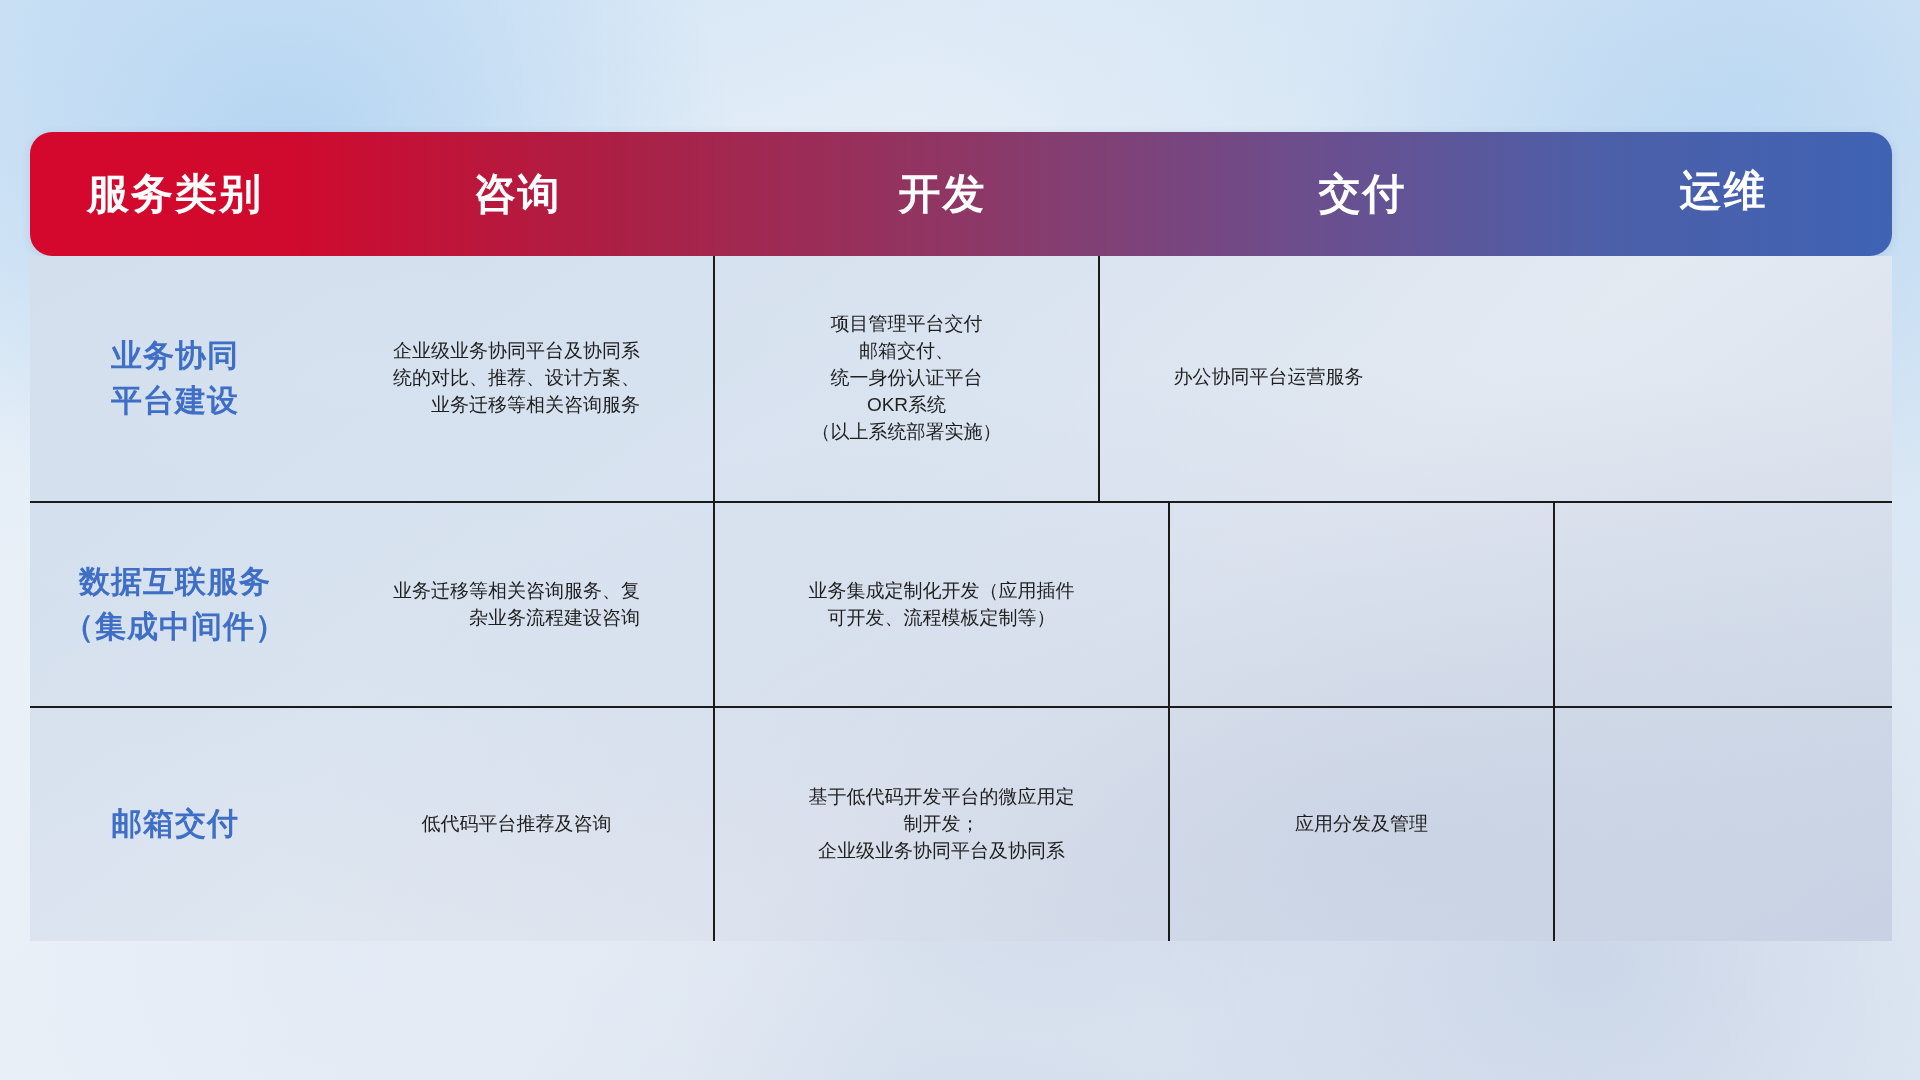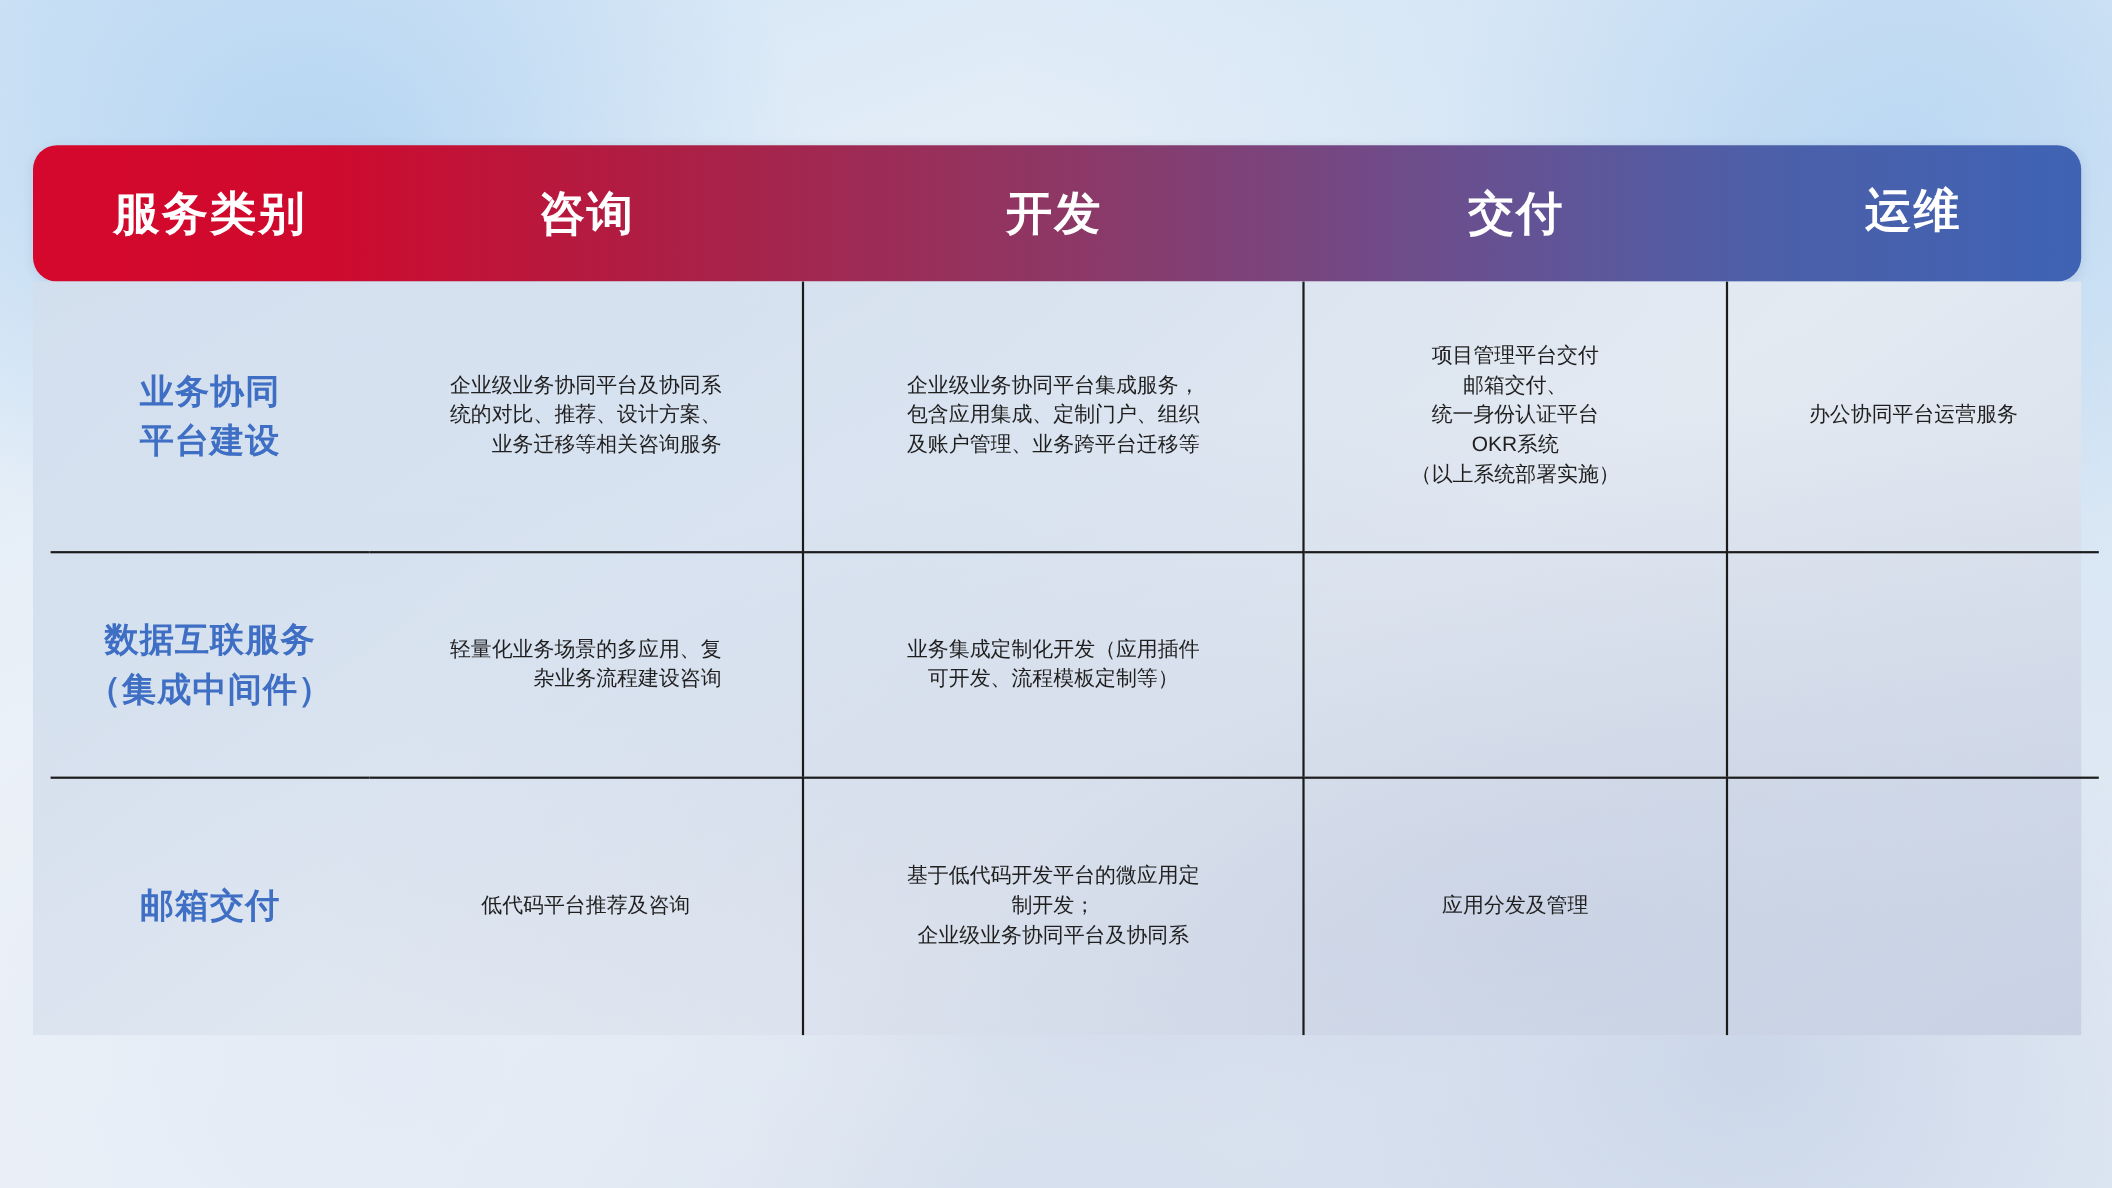--- a/index.html
+++ b/index.html
@@ -87,21 +87,21 @@
   .td.vline{border-right:2px solid #1b1b1b;}
   .td.cat{
     color:#3f6fc4;
     font-weight:bold;
     font-size:31px;
     line-height:1.42;
     letter-spacing:1px;
   }
 
   
-  .c1{width:290px;flex:0 0 290px;margin-left:16px;}
+  .c1{width:290px;flex:0 0 290px;}
   .c2{width:395px;flex:0 0 395px;text-align:right;}
   .c3{width:455px;flex:0 0 455px;}
   .c4{width:385px;flex:0 0 385px;}
   .c5{width:337px;flex:0 0 337px;font-family:Liberation Mono, monospace;}
 
   .r1{height:245px;}
   .r2{height:205px;}
   .r3{height:235px;}
 </style>
 </head>
@@ -126,35 +126,32 @@
   </div>
 
   <div class="tbody">
 
     <div class="tr r1">
       <div class="td cat c1">业务协同
 平台建设</div>
       <div class="td c2 vline">企业级业务协同平台及协同系
 统的对比、推荐、设计方案、
 业务迁移等相关咨询服务</div>
-      <div class="td c3 vline">企业级业务协同平台集成服务，
-包含应用集成、定制门户、组织
-及账户管理、业务跨平台迁移等</div>
       <div class="td c4 vline">项目管理平台交付
 邮箱交付、
 统一身份认证平台
 OKR系统
 （以上系统部署实施）</div>
       <div class="td c5">办公协同平台运营服务</div>
     </div>
 
     <div class="tr r2">
       <div class="td cat c1">数据互联服务
 （集成中间件）</div>
-      <div class="td c2 vline">轻量化业务场景的多应用、复
+      <div class="td c2 vline">业务迁移等相关咨询服务、复
 杂业务流程建设咨询</div>
       <div class="td c3 vline">业务集成定制化开发（应用插件
 可开发、流程模板定制等）</div>
       <div class="td c4 vline"></div>
       <div class="td c5"></div>
     </div>
 
     <div class="tr r3">
       <div class="td cat c1">邮箱交付</div>
       <div class="td c2 vline">低代码平台推荐及咨询</div>

